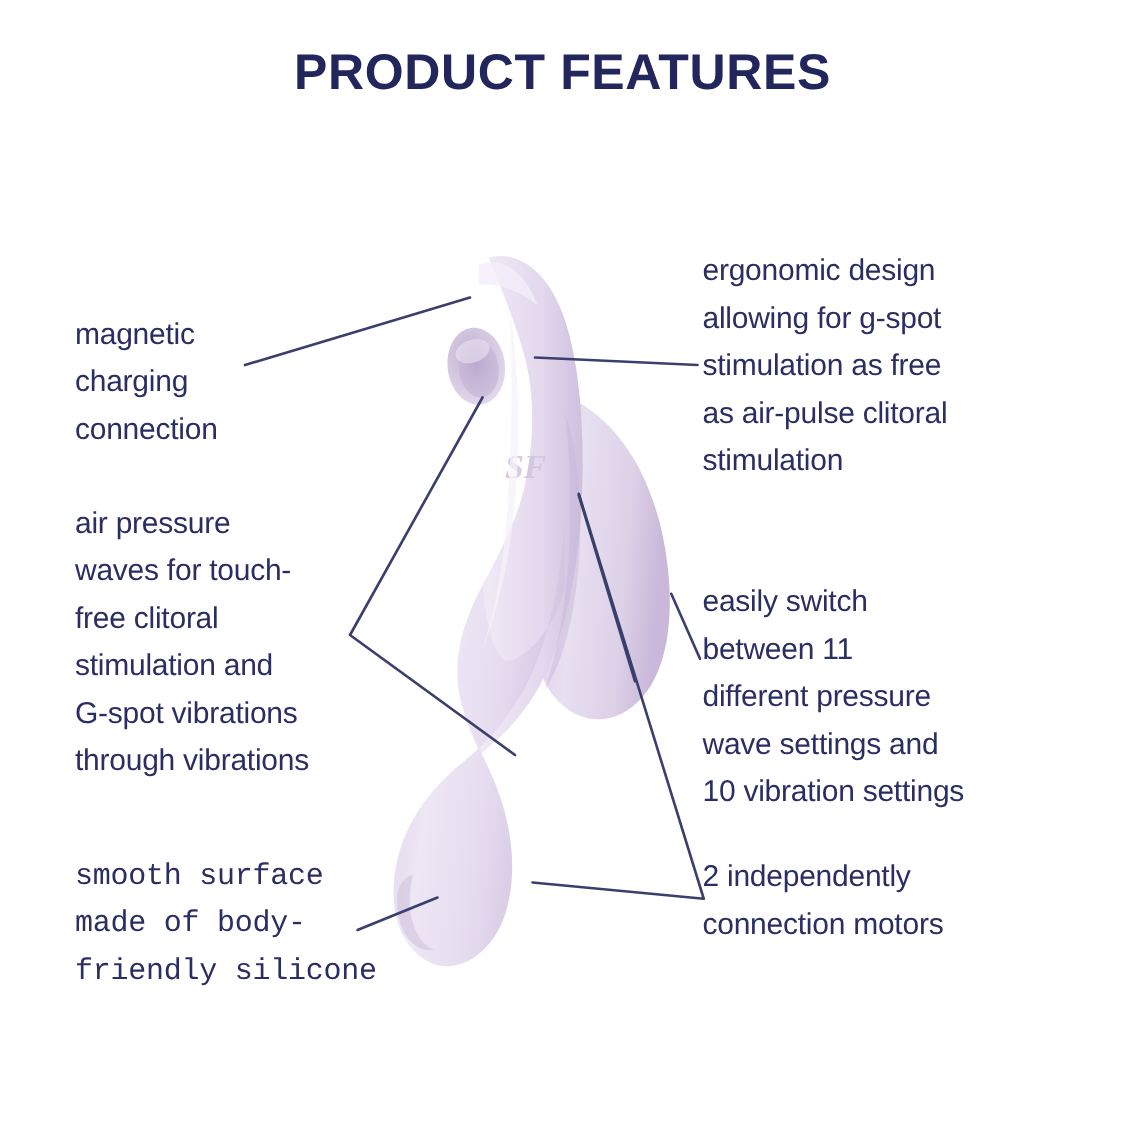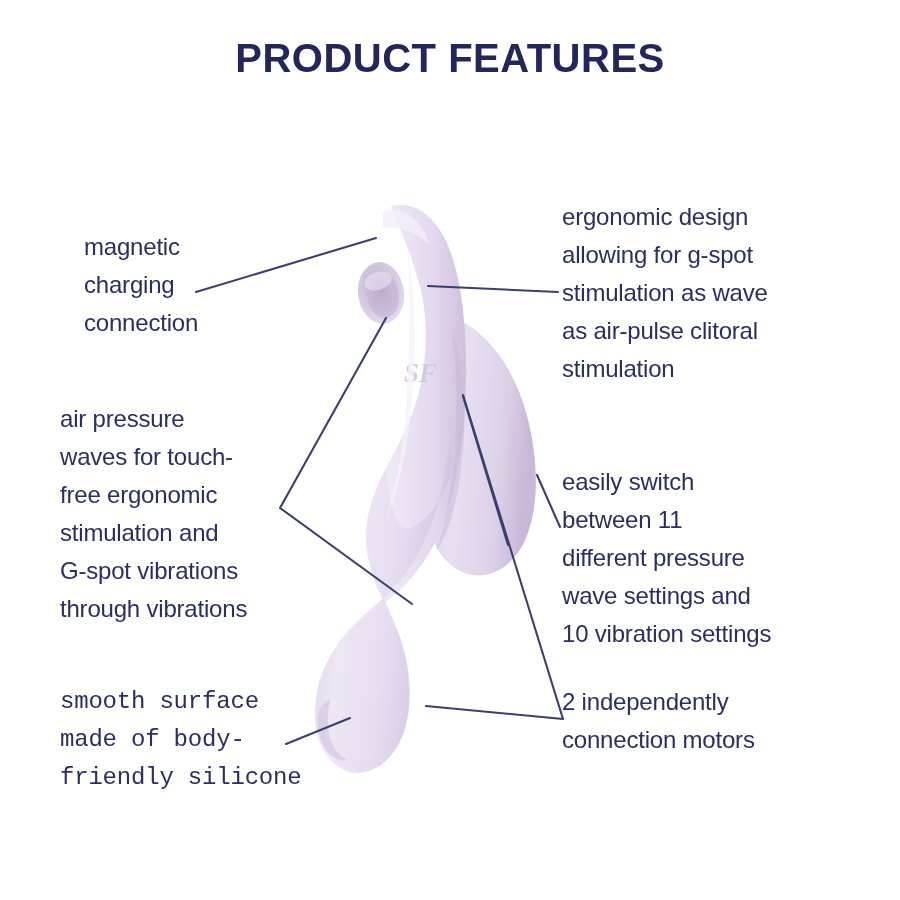--- a/index.html
+++ b/index.html
@@ -34,21 +34,21 @@
   .callout {
     position: absolute;
     color: #2a2e63;
     font-size: 24px;
     line-height: 38px;
     font-weight: 500;
     letter-spacing: -0.2px;
   }
   .callout .ln { display: block; white-space: nowrap; }
 
-  #callout-magnetic   { left: 60px;  top: 228px; margin-left: 24px; }
+  #callout-magnetic   { left: 60px;  top: 249px; }
   #callout-airpressure{ left: 60px;  top: 400px; }
   #callout-smooth     { left: 60px;  top: 683px; font-family: Liberation Mono, monospace; }
   #callout-ergonomic  { left: 562px; top: 198px; }
   #callout-switch     { left: 562px; top: 443px; margin-top: 20px; }
   #callout-motors     { left: 562px; top: 683px; }
 
   
   #leaders {
     position: absolute;
     left: 0; top: 0;
@@ -175,36 +175,36 @@
 
   <div class="callout" id="callout-magnetic">
     <span class="ln">magnetic</span>
     <span class="ln">charging</span>
     <span class="ln">connection</span>
   </div>
 
   <div class="callout" id="callout-airpressure">
     <span class="ln">air pressure</span>
     <span class="ln">waves for touch-</span>
-    <span class="ln">free ergonomic</span>
+    <span class="ln">free clitoral</span>
     <span class="ln">stimulation and</span>
     <span class="ln">G-spot vibrations</span>
     <span class="ln">through vibrations</span>
   </div>
 
   <div class="callout" id="callout-smooth">
     <span class="ln">smooth surface</span>
     <span class="ln">made of body-</span>
     <span class="ln">friendly silicone</span>
   </div>
 
   <div class="callout" id="callout-ergonomic">
     <span class="ln">ergonomic design</span>
     <span class="ln">allowing for g-spot</span>
-    <span class="ln">stimulation as wave</span>
+    <span class="ln">stimulation as free</span>
     <span class="ln">as air-pulse clitoral</span>
     <span class="ln">stimulation</span>
   </div>
 
   <div class="callout" id="callout-switch">
     <span class="ln">easily switch</span>
     <span class="ln">between 11</span>
     <span class="ln">different pressure</span>
     <span class="ln">wave settings and</span>
     <span class="ln">10 vibration settings</span>

